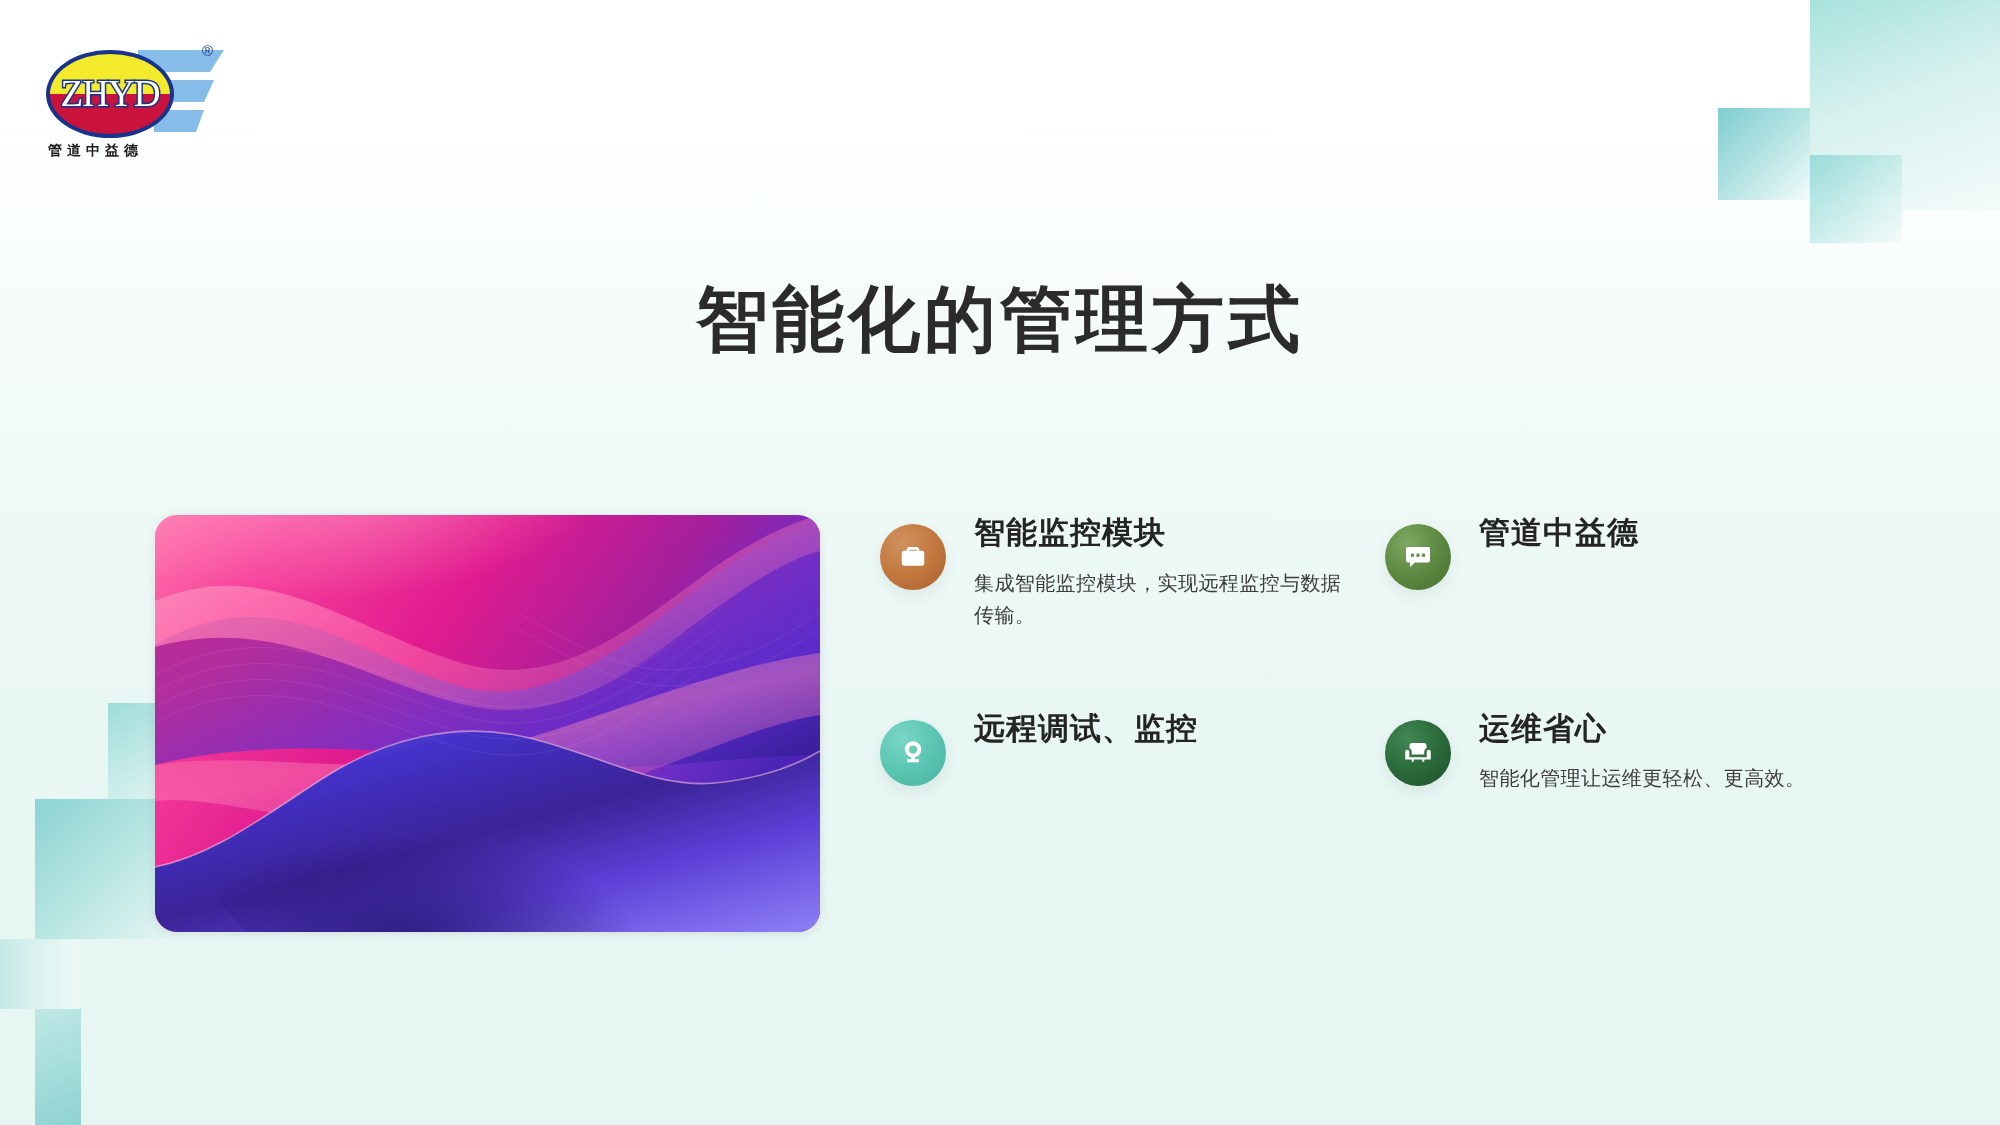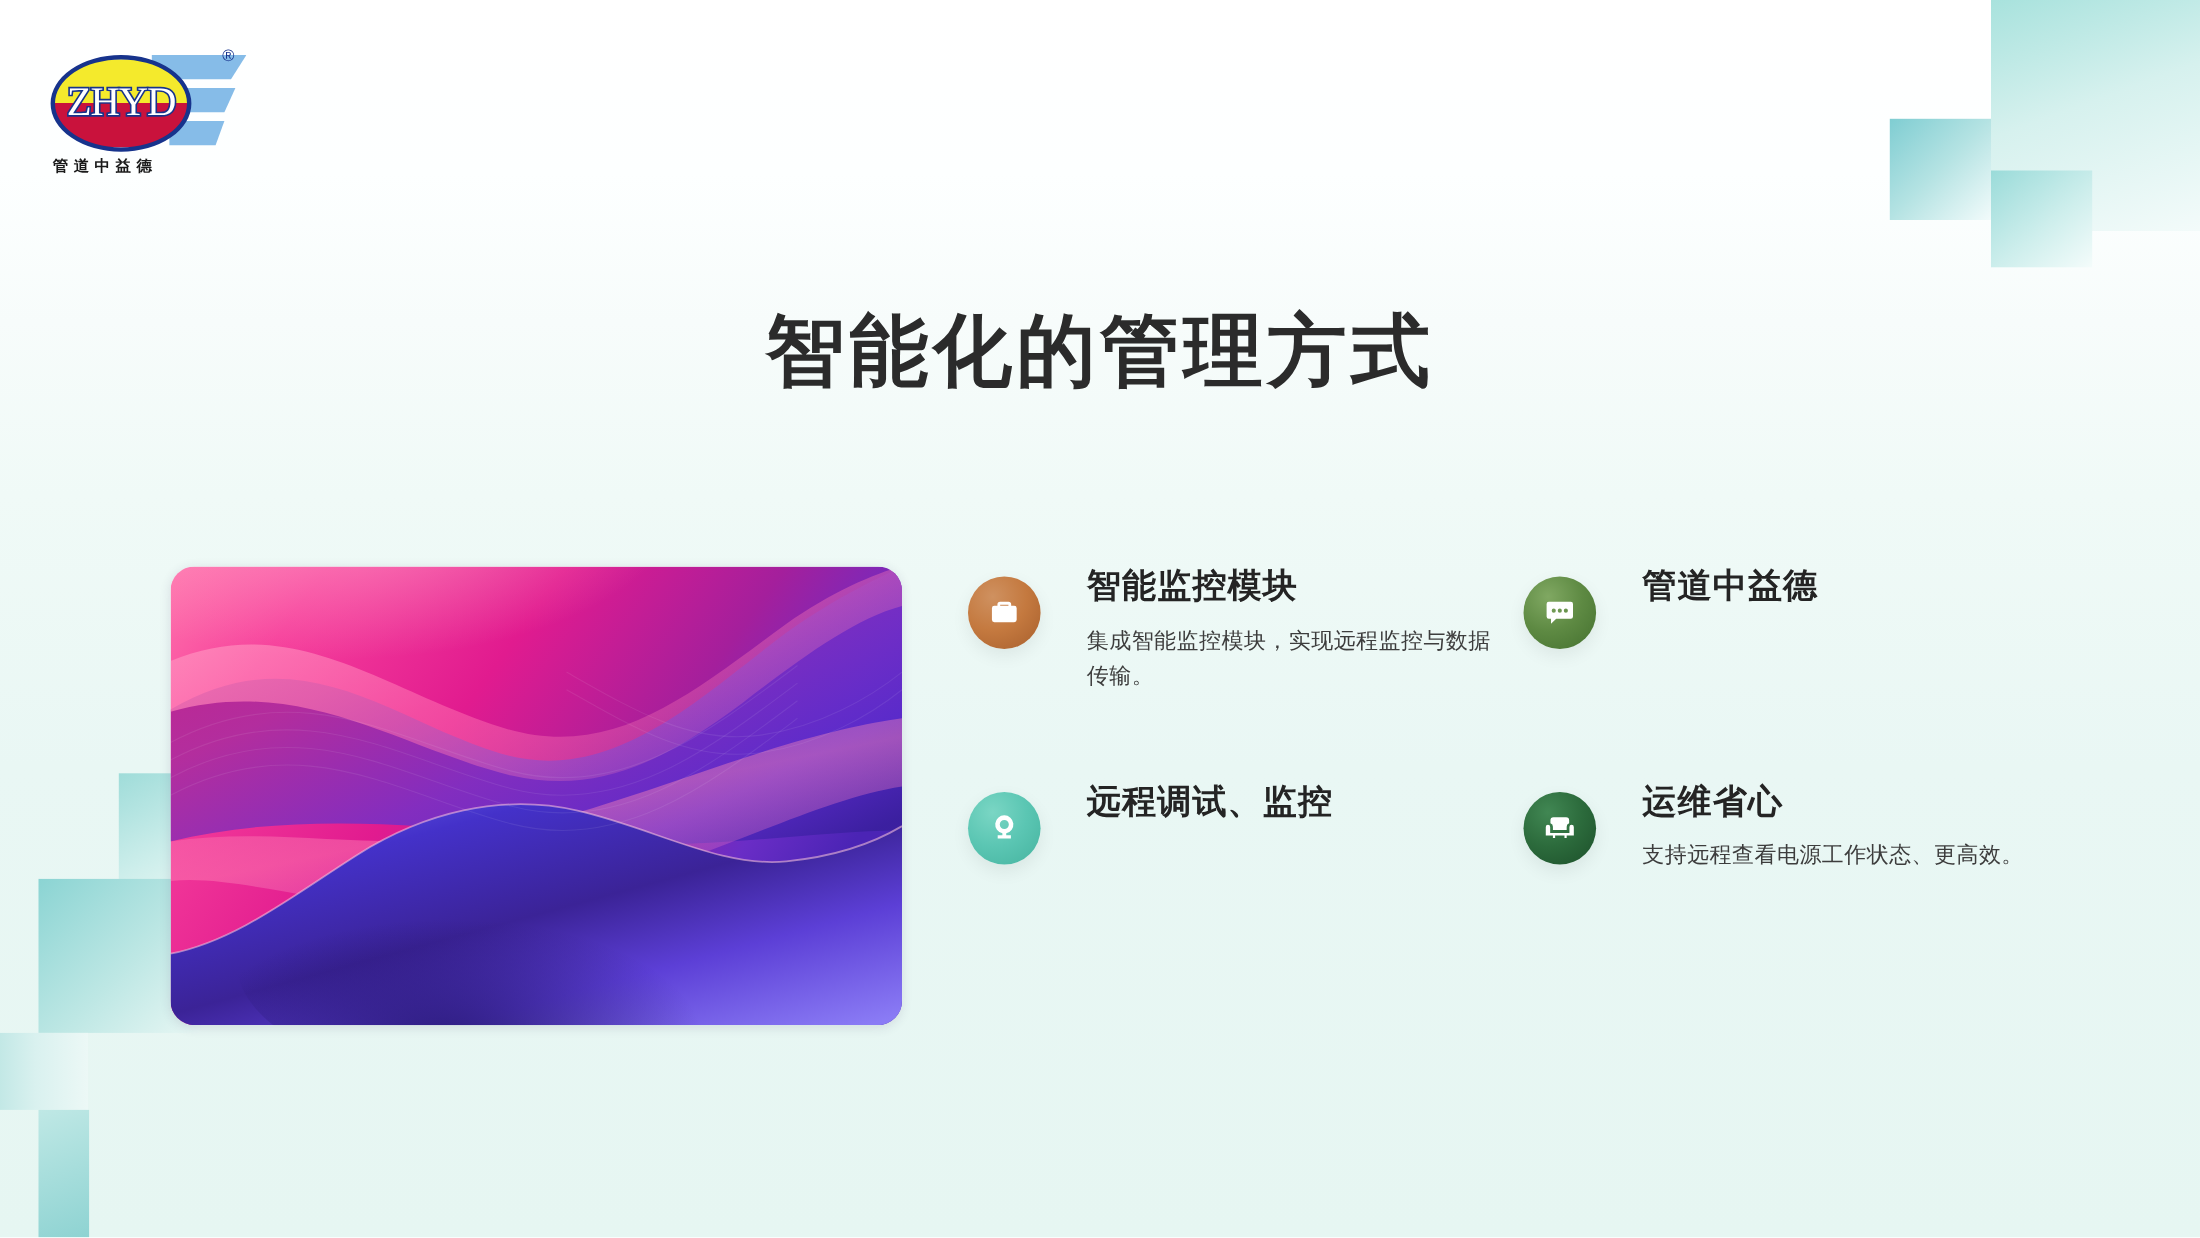--- a/index.html
+++ b/index.html
@@ -191,21 +191,20 @@
   .feature-row {
     display: flex;
   }
   .feature-row + .feature-row {
     margin-top: 76px;
   }
   .feature {
     width: 505px;
     display: flex;
     align-items: flex-start;
-    gap: 14px;
   }
   .feature-icon {
     flex: 0 0 auto;
     width: 66px;
     height: 66px;
     border-radius: 50%;
     margin-top: 12px;
     display: flex;
     align-items: center;
     justify-content: center;
@@ -383,21 +382,21 @@
       </div>
 
       <div class="feature">
         <div class="feature-icon ic-sofa">
           <svg viewBox="0 0 24 24" aria-hidden="true">
             <path d="M5.2 6.2A2.2 2.2 0 0 1 7.4 4h9.2a2.2 2.2 0 0 1 2.2 2.2v2.06A2.6 2.6 0 0 0 17 10.8v2.4H7v-2.4A2.6 2.6 0 0 0 5.2 8.26V6.2zM3.4 9.4a1.6 1.6 0 0 1 1.6 1.6v4.4h14v-4.4a1.6 1.6 0 1 1 3.2 0v6.2H17V19h-1.6v-1.8H8.6V19H7v-1.8H1.8V11a1.6 1.6 0 0 1 1.6-1.6z"></path>
           </svg>
         </div>
         <div class="feature-body">
           <div class="feature-title">运维省心</div>
-          <div class="feature-desc">支持远程查看电源工作状态、更高效。</div>
+          <div class="feature-desc">智能化管理让运维更轻松、更高效。</div>
         </div>
       </div>
 
     </div>
 
   </div>
 
 </div>
 
 </body></html>

